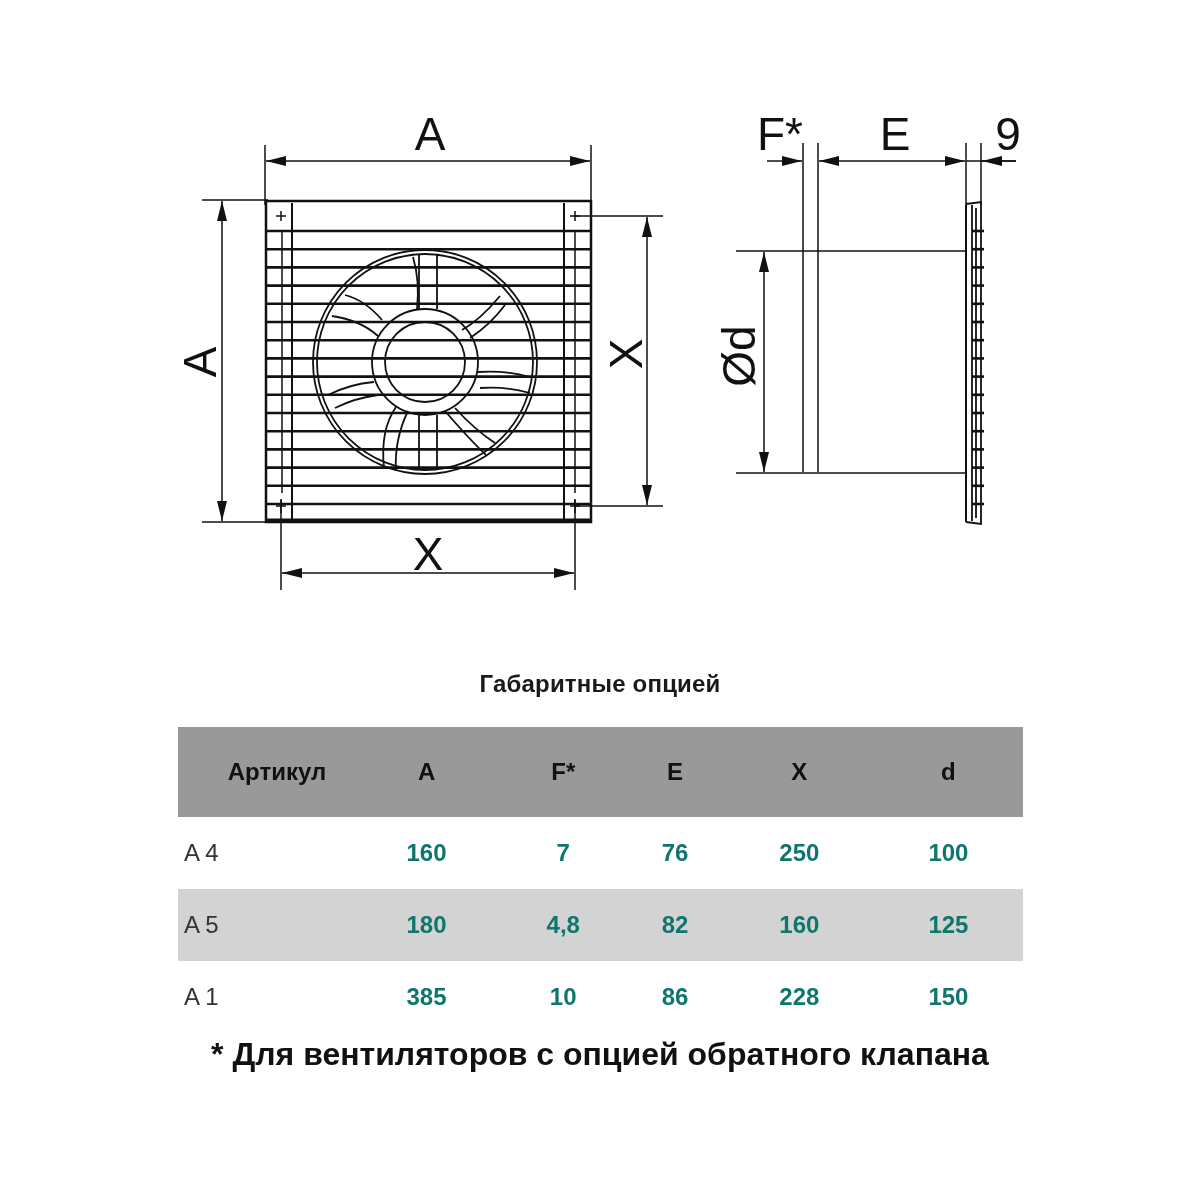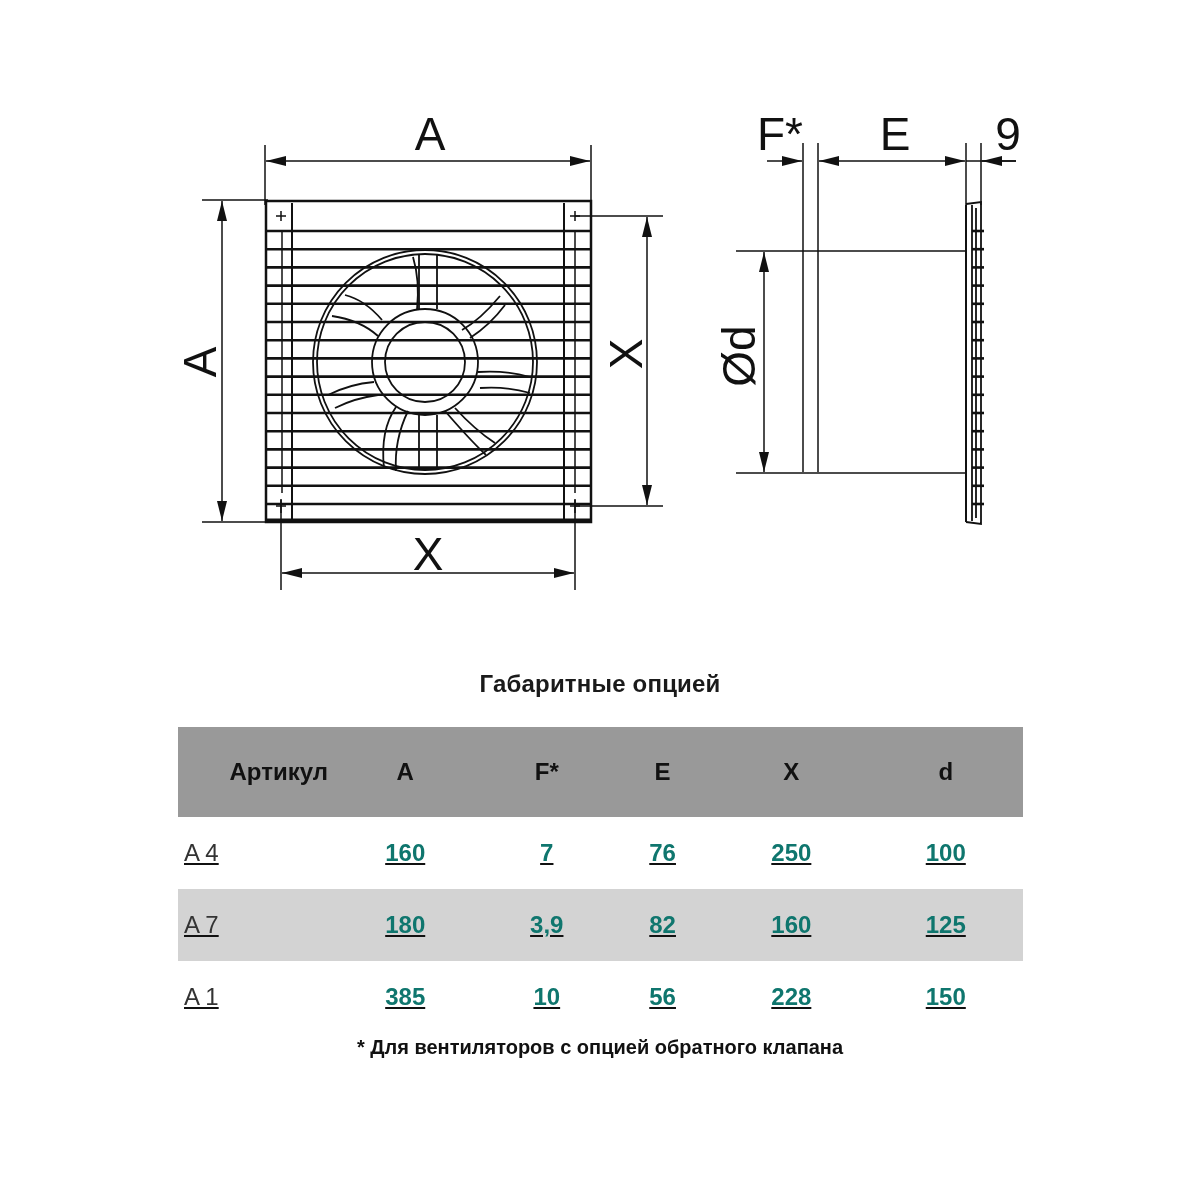--- a/index.html
+++ b/index.html
@@ -6,27 +6,27 @@
     body { width: 1200px; height: 1200px; position: relative; overflow: hidden;
            font-family: "Liberation Sans", "DejaVu Sans", sans-serif; color: #111; }
     #drawing { position: absolute; left: 0; top: 0; width: 1200px; height: 640px; }
     .dim-label { font-family: "Liberation Sans", sans-serif; font-size: 46px; fill: #111; }
     .table-title { position: absolute; left: 0; width: 1200px; top: 670px; text-align: center;
                    font-size: 24px; font-weight: bold; color: #1a1a1a; letter-spacing: 0.2px; }
     .dims-table { position: absolute; left: 178px; top: 727px; width: 845px; border-collapse: collapse; }
     .dims-table th, .dims-table td { padding: 0; text-align: center; vertical-align: middle; }
     .dims-table thead tr { background: #999999; height: 90px; }
     .dims-table th { font-size: 24px; font-weight: bold; color: #111; }
-    .dims-table th.col-article { text-align: right; padding-left: 0; width: 150px; }
-    .dims-table tbody tr { height: 72px; text-decoration: underline; }
+    .dims-table th.col-article { text-align: center; padding-left: 24px; width: 150px; }
+    .dims-table tbody tr { height: 72px; }
     .dims-table tbody tr.striped { background: #d3d3d3; }
     .dims-table td { font-size: 24px; font-weight: bold; color: #0f766e; }
     .dims-table td.col-article { text-align: left; padding-left: 6px; font-weight: normal; color: #333; }
     .footnote { position: absolute; left: 0; width: 1200px; top: 1036px; text-align: center;
-                font-size: 20px; font-weight: bold; color: #111; }
+                font-size: 32px; font-weight: bold; color: #111; }
   </style>
 </head>
 <body>
 
 <svg id="drawing" viewBox="0 0 1200 640" xmlns="http://www.w3.org/2000/svg">
   <defs>
     <marker id="arr" viewBox="0 0 20 10" refX="20" refY="5" markerWidth="20" markerHeight="10" markerUnits="userSpaceOnUse" orient="auto-start-reverse">
       <path d="M0,0 L20,5 L0,10 z" fill="#111"></path>
     </marker>
   </defs>
@@ -188,31 +188,31 @@
   <tbody>
     <tr>
       <td class="col-article">A 4</td>
       <td>160</td>
       <td>7</td>
       <td>76</td>
       <td>250</td>
       <td>100</td>
     </tr>
     <tr class="striped">
-      <td class="col-article">A 7</td>
+      <td class="col-article">A 5</td>
       <td>180</td>
-      <td>3,9</td>
+      <td>4,8</td>
       <td>82</td>
       <td>160</td>
       <td>125</td>
     </tr>
     <tr>
       <td class="col-article">A 1</td>
       <td>385</td>
       <td>10</td>
-      <td>56</td>
+      <td>86</td>
       <td>228</td>
       <td>150</td>
     </tr>
   </tbody>
 </table>
 
 <div class="footnote">* Для вентиляторов с опцией обратного клапана</div>
 
 </body></html>

